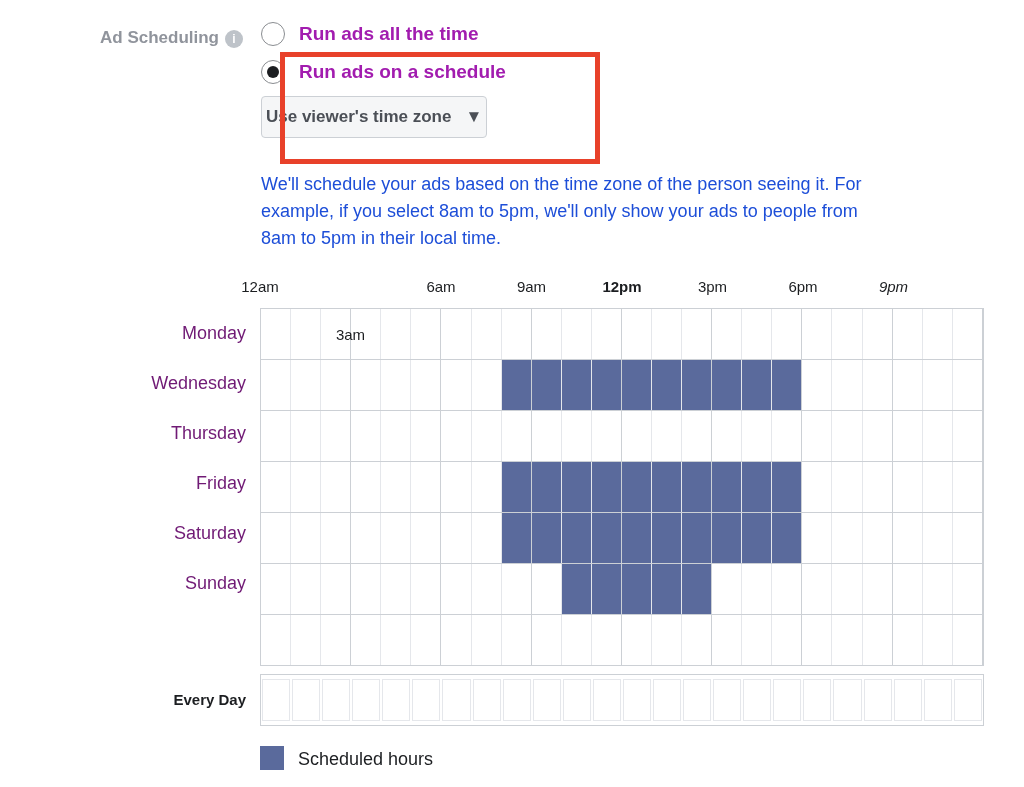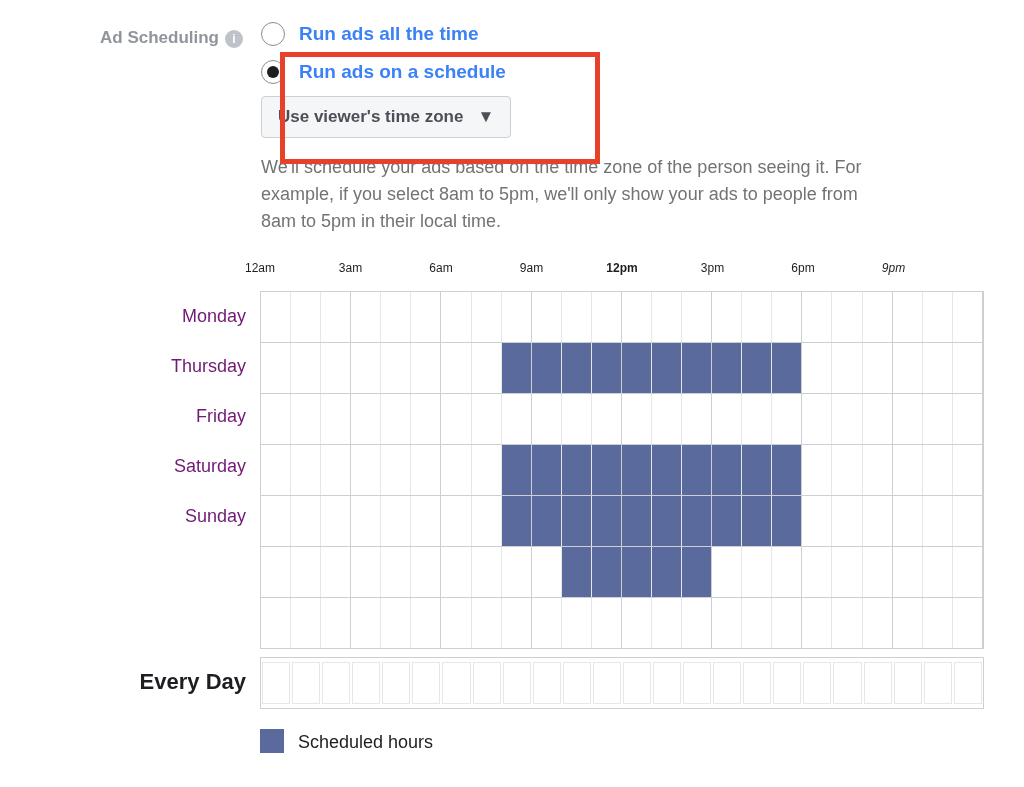--- a/index.html
+++ b/index.html
@@ -4,42 +4,42 @@
 <style>
   html,body{margin:0;padding:0;background:#fff;font-family:Helvetica,Arial,sans-serif;color:#1c1e21}
   .wrap{position:relative;width:1024px;height:787px;box-sizing:border-box;padding:22px 40px 0 100px}
   .row1{display:flex;align-items:flex-start}
   .label{color:#90949c;font-size:17px;font-weight:700;white-space:nowrap;padding-top:6px}
   .info{display:inline-flex;width:18px;height:18px;border-radius:50%;background:#bec3c9;color:#fff;font-size:12px;font-weight:700;align-items:center;justify-content:center;margin-left:6px;margin-top:8px}
   .opts{margin-left:18px}
   .radio-row{display:flex;align-items:center;margin-bottom:14px}
   .radio{width:22px;height:22px;border:1px solid #8a8d91;border-radius:50%;margin-right:14px;display:flex;align-items:center;justify-content:center;flex:0 0 auto;cursor:pointer;background:#fff}
   .radio.checked::after{content:"";width:12px;height:12px;border-radius:50%;background:#1c1e21}
-  .radio-label{font-size:19px;font-weight:700;color:#3b82f6}
-  .dd{display:inline-flex;align-items:center;background:#f5f6f7;border:1px solid #ccd0d5;border-radius:4px;padding:10px 16px;font-size:17px;font-weight:700;color:#4b4f56;cursor:pointer;margin-top:4px}
+  .radio-label{font-size:19px;font-weight:700;color:#a21caf}
+  .dd{display:inline-flex;align-items:center;background:#f5f6f7;border:1px solid #ccd0d5;border-radius:4px;padding:10px 4px;font-size:17px;font-weight:700;color:#4b4f56;cursor:pointer;margin-top:4px}
   .dd .caret{margin-left:14px}
-  .desc{font-size:18px;color:#737373;line-height:1.5;margin-top:16px;max-width:630px}
+  .desc{font-size:18px;color:#1d4ed8;line-height:1.5;margin-top:33px;max-width:630px}
   .highlight-box{position:absolute;border:5px solid #e8412a;pointer-events:none}
 
   .sched{margin-top:26px;margin-left:-10px}
   .hours-header{display:flex}
   .hours-spacer{width:170px;flex:0 0 auto}
   .hours-labels{position:relative;flex:1;height:26px}
-  .hour-label{position:absolute;font-size:12px;color:#1c1e21;transform:translateX(-50%);top:0}
+  .hour-label{position:absolute;font-size:15px;color:#1c1e21;transform:translateX(-50%);top:0}
   .grid-wrap{display:flex;margin-top:4px}
   .day-col{width:170px;flex:0 0 auto}
   .day-cell{height:50px;display:flex;align-items:center;justify-content:flex-end;padding-right:14px;font-size:18px;color:#701a75;box-sizing:border-box}
   .grid{flex:1;border:1px solid #ccd0d5;border-bottom:none}
   .grow{display:flex;height:50px;border-bottom:1px solid #ccd0d5}
   .cell{flex:1;border-right:1px solid #e5e7eb;box-sizing:border-box;cursor:pointer}
   .cell:last-child{border-right:none}
   .cell.major{border-right:1px solid #ccd0d5}
   .cell.sel{background:#5a6a9c}
   .every-wrap{display:flex;margin-top:8px}
-  .every-label{width:170px;flex:0 0 auto;display:flex;align-items:center;justify-content:flex-end;padding-right:14px;font-size:22px;font-weight:700;box-sizing:border-box;height:50px}
+  .every-label{width:170px;flex:0 0 auto;display:flex;align-items:center;justify-content:flex-end;padding-right:14px;font-size:15px;font-weight:700;box-sizing:border-box;height:50px}
   .every-grid{flex:1;border:1px solid #ccd0d5;display:flex;height:50px}
   .ebox{flex:1;border:1px solid #e5e7eb;margin:4px 1px;box-sizing:border-box;cursor:pointer}
   .legend{display:flex;align-items:flex-end;margin-top:20px;margin-left:170px}
   .swatch{width:24px;height:24px;background:#5a6a9c;margin-right:14px}
   .legend-text{font-size:18px;color:#1c1e21}
 </style>
 </head>
 <body>
 
 <div class="wrap">
@@ -65,32 +65,33 @@
     </div>
   </div>
 
   <div class="highlight-box" style="left:280px;top:52px;width:310px;height:102px"></div>
 
   <div class="sched">
     <div class="hours-header">
       <div class="hours-spacer"></div>
       <div class="hours-labels" id="hours-labels">
           <span class="hour-label" style="left: 0%;">12am</span>
-          <span class="hour-label" style="left: 12.5%;">3am</span>
+          <span class="hour-label" style="left: 12.5%; margin-top: 48px;">3am</span>
           <span class="hour-label" style="left: 25%; text-align: center;">6am</span>
           <span class="hour-label" style="left: 37.5%;">9am</span>
           <span class="hour-label" style="left: 50%; font-weight: bold;">12pm</span>
           <span class="hour-label" style="left: 62.5%;">3pm</span>
           <span class="hour-label" style="left: 75%;">6pm</span>
           <span class="hour-label" style="left: 87.5%; font-style: italic;">9pm</span>
         </div>
     </div>
     <div class="grid-wrap">
       <div class="day-col" id="day-col">
           <div class="day-cell">Monday</div>
+          <div class="day-cell">Wednesday</div>
           <div class="day-cell">Thursday</div>
           <div class="day-cell">Friday</div>
           <div class="day-cell">Saturday</div>
           <div class="day-cell">Sunday</div>
         </div>
       <div class="grid" id="grid">
           <div class="grow">
             <div class="cell"></div>
             <div class="cell"></div>
             <div class="cell major"></div>

